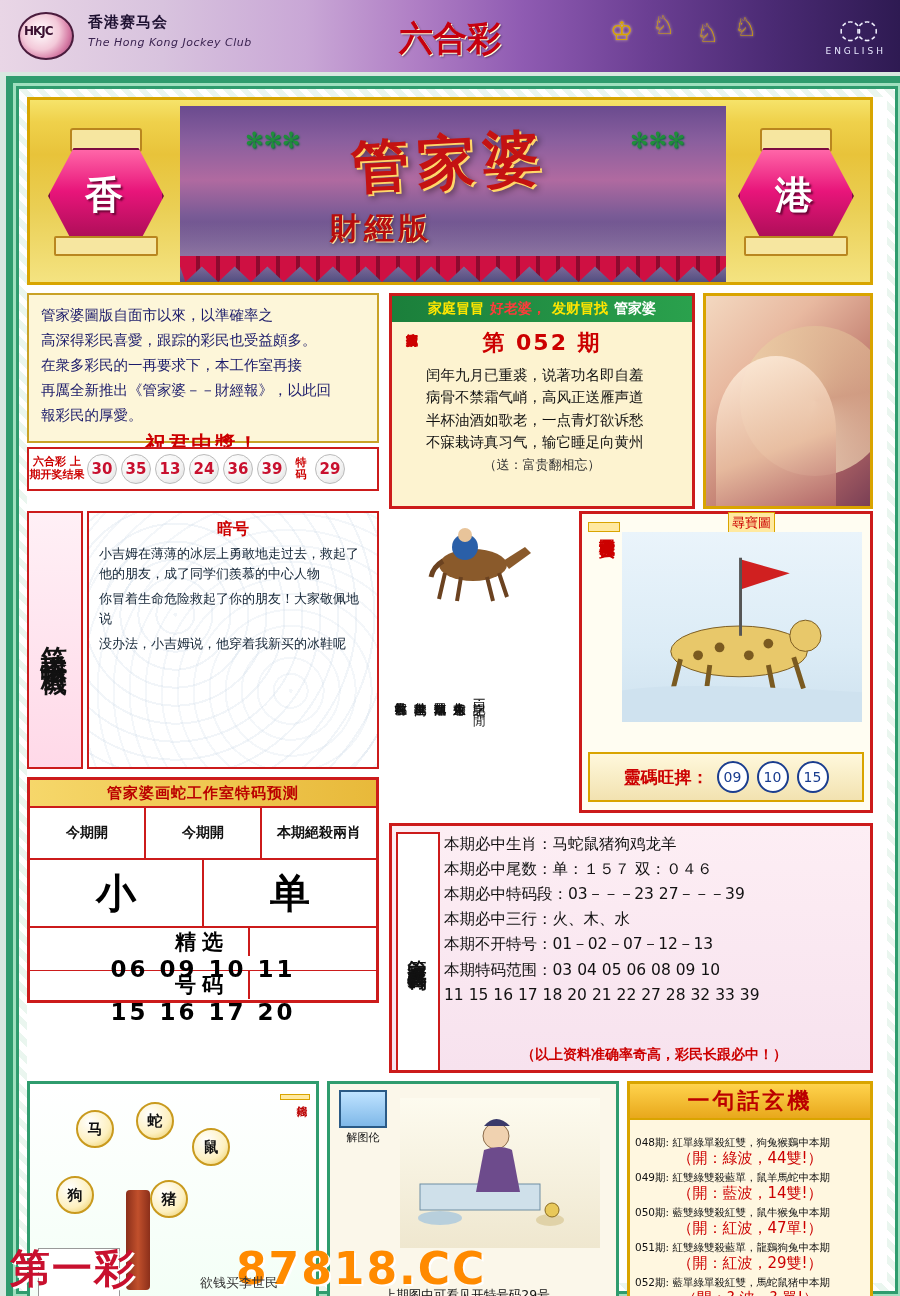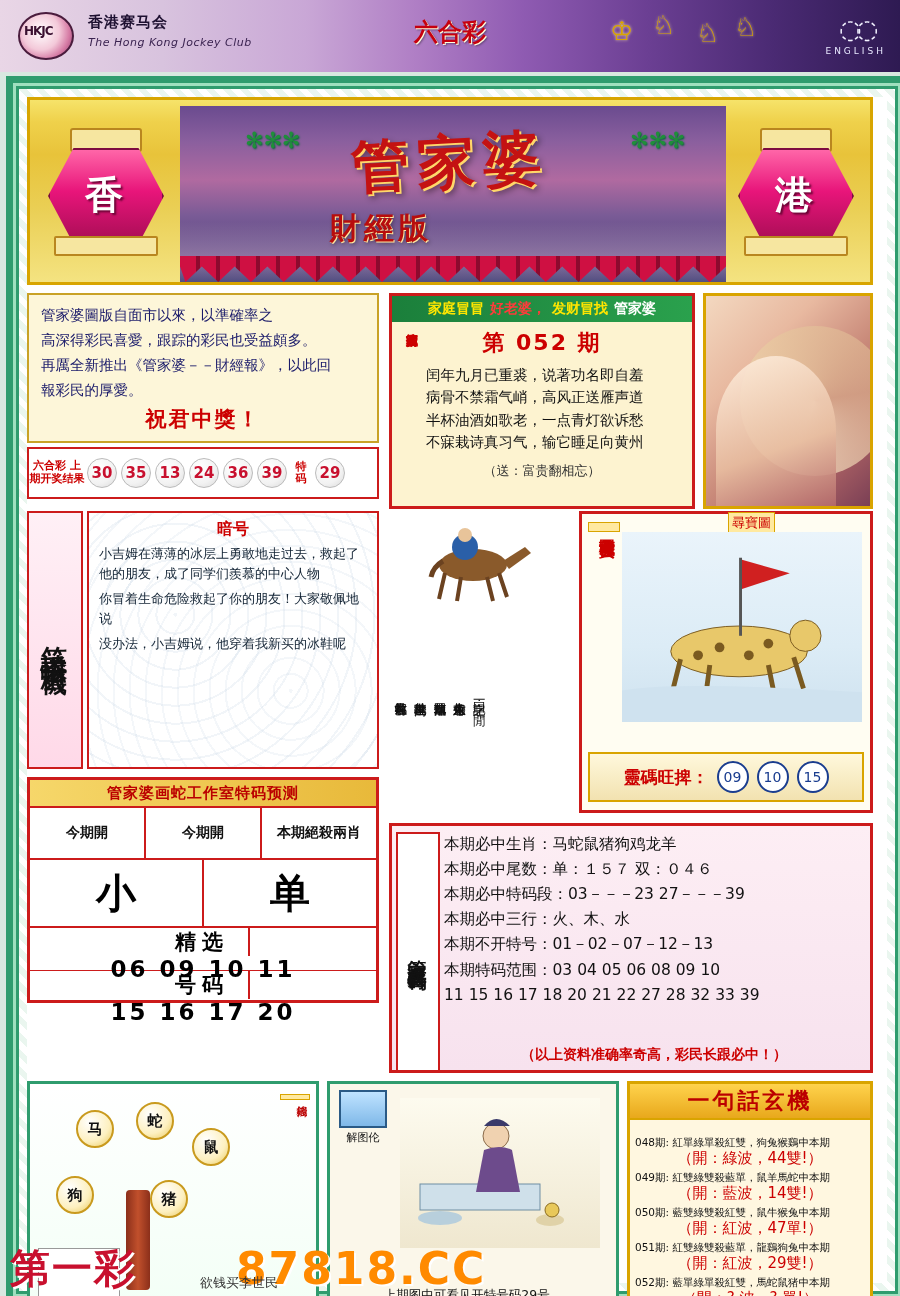--- a/index.html
+++ b/index.html
@@ -9,21 +9,21 @@
   
   .masthead{position:absolute;left:0;top:0;width:900px;height:72px;
     background:linear-gradient(90deg,#e9d6e6 0%,#d8c3de 18%,#c9a7d6 34%,#b07fc5 46%,#8f5bb2 58%,#6b3f93 72%,#4a2a73 86%,#2e1a52 100%);}
   .mast-logo{position:absolute;left:18px;top:12px;width:62px;height:48px;}
   .mast-logo .circ{position:absolute;left:0;top:0;width:52px;height:44px;border-radius:50%;
     background:radial-gradient(circle at 40% 40%,#fff 0%,#f3c9d9 45%,#d57aa4 70%,#7a2a5c 100%);
     border:2px solid #4a1c3d;}
   .mast-logo .txt{position:absolute;left:6px;top:12px;font-size:12px;color:#3a1030;font-weight:bold;letter-spacing:-1px;}
   .mast-cn{position:absolute;left:88px;top:13px;font-size:15px;color:#1d1030;font-weight:bold;letter-spacing:1px;}
   .mast-en{position:absolute;left:88px;top:36px;font-size:11px;color:#3a2350;font-style:italic;letter-spacing:.5px;}
-  .mast-title{position:absolute;left:0;right:0;top:16px;text-align:center;font-size:24px;font-weight:bold;
+  .mast-title{position:absolute;left:0;right:0;top:16px;text-align:center;font-size:34px;font-weight:bold;
     color:#c6000f;text-shadow:1px 1px 0 #ffd, 2px 2px 2px rgba(0,0,0,.35);font-family:"DejaVu Sans",sans-serif;}
   .mast-horse{position:absolute;left:600px;top:6px;width:170px;height:60px;}
   .mast-horse .h{position:absolute;font-size:26px;color:#d8a400;text-shadow:0 0 3px #ffe9a0;}
   .mast-right{position:absolute;right:14px;top:14px;text-align:center;color:#fff;}
   .mast-right .rings{font-size:26px;letter-spacing:-6px;color:#f2f2ff;}
   .mast-right .eng{font-size:9px;letter-spacing:3px;margin-top:2px;color:#e8e8ff;}
 
   
   .frame{position:absolute;left:6px;top:76px;width:888px;height:1214px;
     border:7px solid #2f9c6e;
@@ -60,36 +60,36 @@
 
   
   .box{position:absolute;box-sizing:border-box;}
 
   
   .intro{left:0;top:196px;width:352px;height:150px;background:#fdf6d9;border:2px solid #c9a227;padding:10px 12px;}
   .intro p{margin:0 0 4px 0;font-size:14.5px;line-height:1.45;color:#1a1a6a;}
   .intro .bless{text-align:center;color:#c00;font-size:21px;font-weight:bold;margin-top:4px;letter-spacing:2px;}
 
   
-  .lastdraw{left:0;top:350px;width:352px;height:52px;background:#fff;border:2px solid #cc1b1b;display:flex;align-items:center;}
+  .lastdraw{left:0;top:350px;width:352px;height:44px;background:#fff;border:2px solid #cc1b1b;display:flex;align-items:center;}
   .ld-label{width:56px;font-size:11px;line-height:1.15;color:#c00;text-align:center;font-weight:bold;}
   .balls{flex:1;display:flex;align-items:center;gap:4px;padding-left:2px;}
   .ball{width:28px;height:28px;border-radius:50%;display:flex;align-items:center;justify-content:center;
     font-size:15px;font-weight:bold;color:#c8102e;background:radial-gradient(circle at 35% 30%,#fff,#f2f2f2 60%,#d9d9d9);
     border:1px solid #bbb;}
   .sp{font-size:11px;color:#c00;font-weight:bold;width:20px;line-height:1.1;text-align:center;}
 
   
   .period{left:362px;top:196px;width:306px;height:216px;background:#fdf3d0;border:3px solid #cc1b1b;}
   .per-head{height:26px;background:linear-gradient(90deg,#1b7f3b,#2aa14d);display:flex;align-items:center;justify-content:center;gap:6px;}
   .per-head span{font-size:14px;font-weight:bold;}
   .per-no{text-align:center;font-size:22px;font-weight:bold;color:#c00;margin:6px 0 4px;letter-spacing:2px;}
   .per-poem{padding:2px 12px;}
   .per-poem div{font-size:14.5px;color:#111;line-height:1.55;}
-  .per-send{text-align:center;font-size:13px;color:#333;margin-top:6px;}
+  .per-send{text-align:center;font-size:13px;color:#333;}
   .vert-label{position:absolute;left:2px;top:28px;width:24px;font-size:12px;color:#c00;font-weight:bold;
     writing-mode:vertical-rl;text-orientation:upright;line-height:1.1;}
 
   
   .lady{left:676px;top:196px;width:170px;height:216px;border:3px solid #d9a400;
     background:linear-gradient(135deg,#f3d8c0 0%,#e8b9a0 30%,#c98a7a 55%,#a85f63 80%,#7a3f55 100%);overflow:hidden;}
   .lady .fan{position:absolute;right:-20px;top:30px;width:150px;height:150px;border-radius:50%;
     background:conic-gradient(from 200deg,#f7e7c8,#e8c9a0,#d8a98a,#f7e7c8);opacity:.75;}
   .lady .robe{position:absolute;left:10px;bottom:0;width:120px;height:150px;
     background:linear-gradient(160deg,#fff0e0,#e8bda0 60%,#b56b6b);border-radius:50% 50% 0 0;opacity:.9;}
@@ -233,20 +233,21 @@
           <div class="top"></div>
             <div class="body"></div>
           <div class="ch">港</div>
           <div class="base"></div>
         </div>
       </div>
 
       <div class="box intro">
         <p>管家婆圖版自面市以來，以準確率之</p>
         <p>高深得彩民喜愛，跟踪的彩民也受益頗多。</p>
+        <p>在衆多彩民的一再要求下，本工作室再接</p>
         <p>再厲全新推出《管家婆－－財經報》，以此回</p>
         <p>報彩民的厚愛。</p>
         <div class="bless">祝君中獎！</div>
       </div>
 
       <div class="box lastdraw">
         <div class="ld-label">六合彩 上期开奖结果</div>
         <div class="balls">
           <div class="ball">30</div>
           <div class="ball">35</div>

